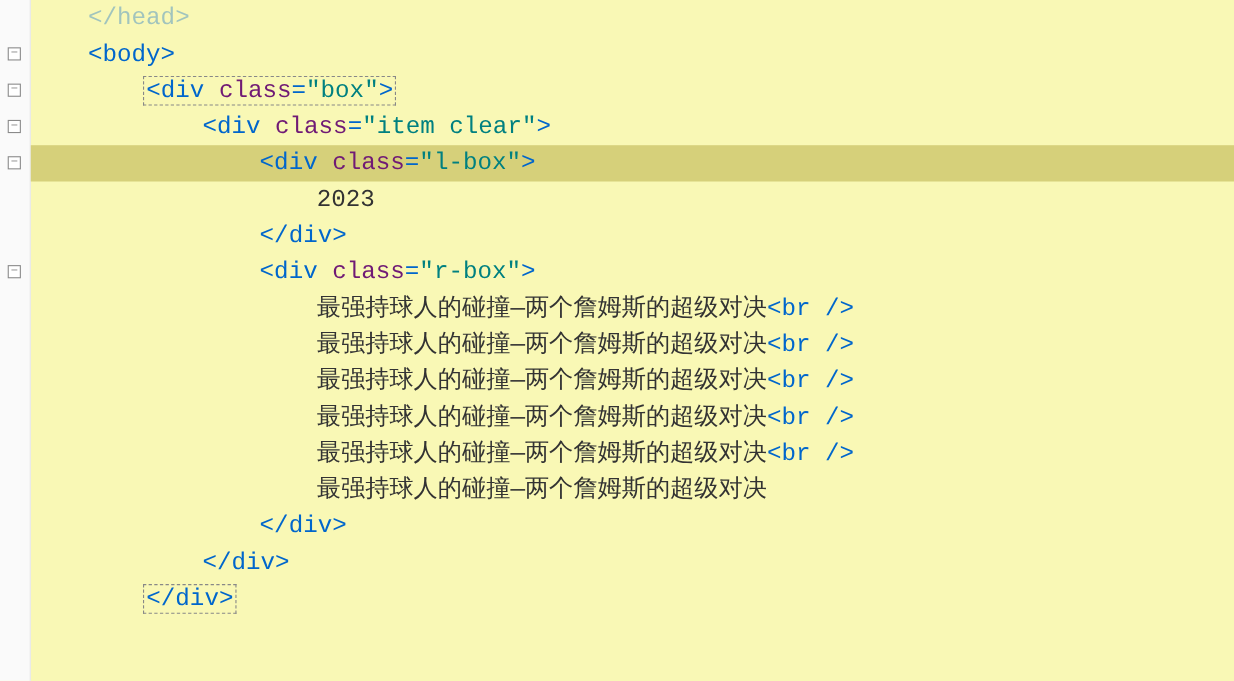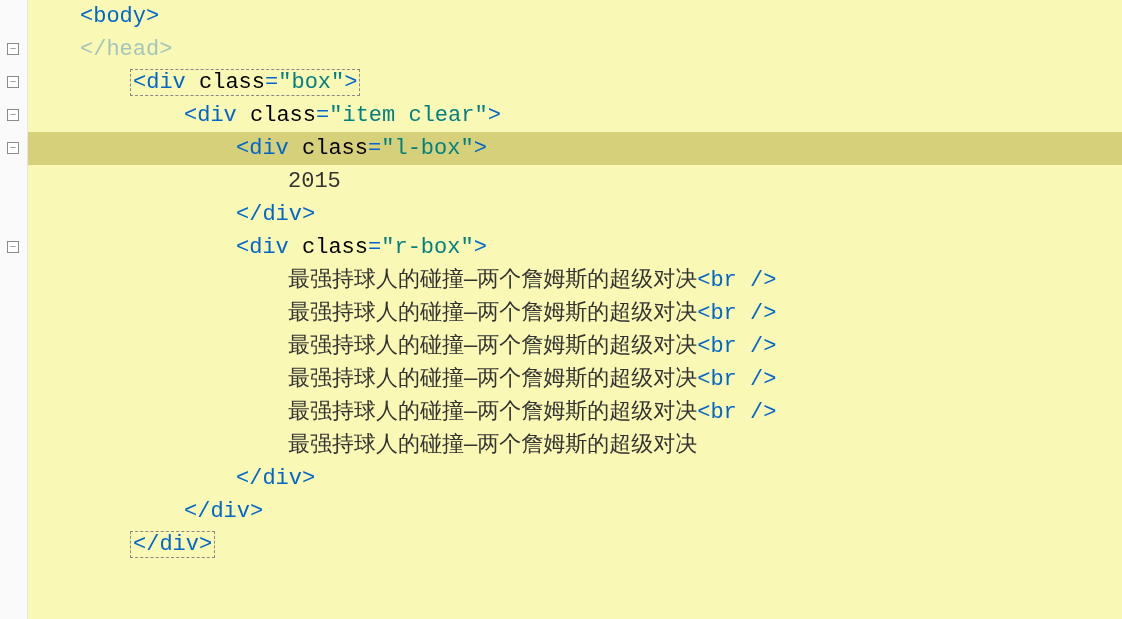--- a/index.html
+++ b/index.html
@@ -48,21 +48,21 @@
   .code-line {
     height: 33px;
     white-space: pre;
     padding-left: 52px; 
     position: relative;
     color: #555;
   }
   .code-line.highlight {
     background: #d6d07a;
   }
-  .attr   { color: #000000; }
+  .attr   { color: #701a75; }
   .string { color: #008080; }
   .bracket{ color: #0066cc; }
   .text   { color: #333; }
   .punct  { color: #0066cc; }
 
   
   .dashed {
     border: 1px dashed #888;
     padding: 0 2px;
     margin: 0 -2px;
@@ -81,31 +81,31 @@
 <div class="gutter">
   <div class="fold-mark" style="top:43px"></div>
   <div class="fold-mark" style="top:76px"></div>
   <div class="fold-mark" style="top:109px"></div>
   <div class="fold-mark" style="top:142px"></div>
   <div class="fold-mark" style="top:241px"></div>
 </div>
 
 <div class="code-area">
 
+  <div class="code-line i0"><span class="bracket" style="opacity:.35">&lt;/head&gt;</span></div>
+
   <div class="code-line i0"><span class="bracket">&lt;body&gt;</span></div>
-
-  <div class="code-line i0"><span class="bracket" style="opacity:.35">&lt;/head&gt;</span></div>
 
   <div class="code-line i1"><span class="dashed"><span class="bracket">&lt;div</span> <span class="attr">class</span><span class="punct">=</span><span class="string">"box"</span><span class="bracket">&gt;</span></span></div>
 
   <div class="code-line i2"><span class="bracket">&lt;div</span> <span class="attr">class</span><span class="punct">=</span><span class="string">"item clear"</span><span class="bracket">&gt;</span></div>
 
   <div class="code-line i3 highlight"><span class="bracket">&lt;div</span> <span class="attr">class</span><span class="punct">=</span><span class="string">"l-box"</span><span class="bracket">&gt;</span></div>
 
-  <div class="code-line i4"><span class="text">2015</span></div>
+  <div class="code-line i4"><span class="text">2023</span></div>
 
   <div class="code-line i3"><span class="bracket">&lt;/div&gt;</span></div>
 
   <div class="code-line i3"><span class="bracket">&lt;div</span> <span class="attr">class</span><span class="punct">=</span><span class="string">"r-box"</span><span class="bracket">&gt;</span></div>
 
   <div class="code-line i4"><span class="text">最强持球人的碰撞—两个詹姆斯的超级对决</span><span class="bracket">&lt;br /&gt;</span></div>
   <div class="code-line i4"><span class="text">最强持球人的碰撞—两个詹姆斯的超级对决</span><span class="bracket">&lt;br /&gt;</span></div>
   <div class="code-line i4"><span class="text">最强持球人的碰撞—两个詹姆斯的超级对决</span><span class="bracket">&lt;br /&gt;</span></div>
   <div class="code-line i4"><span class="text">最强持球人的碰撞—两个詹姆斯的超级对决</span><span class="bracket">&lt;br /&gt;</span></div>
   <div class="code-line i4"><span class="text">最强持球人的碰撞—两个詹姆斯的超级对决</span><span class="bracket">&lt;br /&gt;</span></div>

